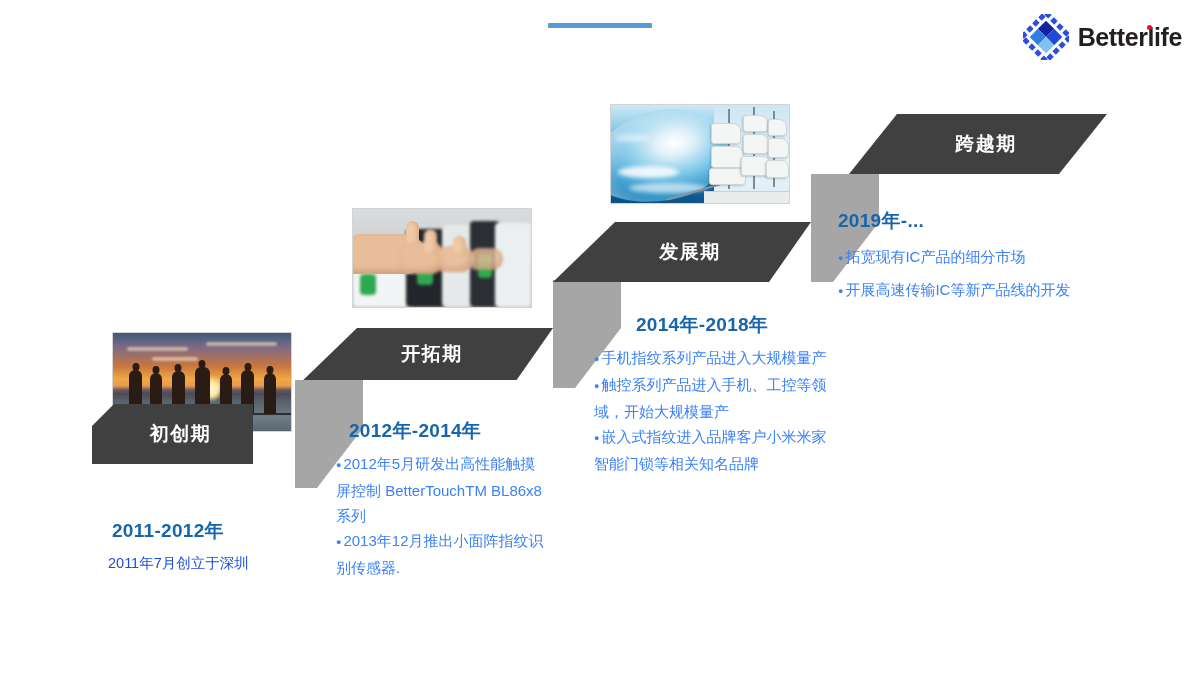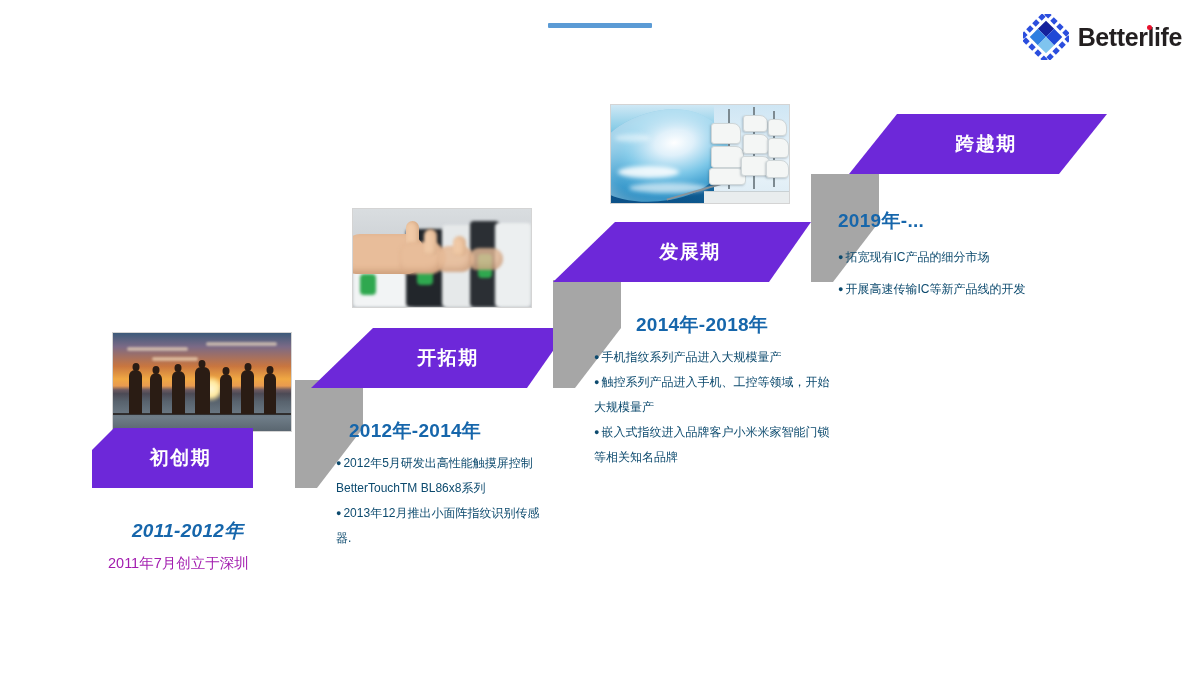--- a/index.html
+++ b/index.html
@@ -46,44 +46,44 @@
   .photo{
     position:absolute;
     border:1px solid #d4d4d4;
     overflow:hidden;
     background:#cfd8dc;
   }
   .photo-inner{ position:absolute; inset:0; }
 
   .banner{
     position:absolute;
-    background:#6d28d9;
+    background:#404040;
     display:flex; align-items:center; justify-content:center;
   }
   .banner-label{
     color:#ffffff; font-size:19px; font-weight:bold; letter-spacing:1.5px;
     position:relative; left:8px;
   }
   .riser{ position:absolute; background:#a6a6a6; }
 
   .txt{ position:absolute; }
   .txt h3{
     color:#1666ab; font-size:19px; font-weight:bold; letter-spacing:0.3px;
     margin-bottom:7px; white-space:nowrap;
   }
   .txt ul{ list-style:none; }
   .txt li{
-    color:#0c4a6e; font-size:12px; line-height:25px;
+    color:#3b82f6; font-size:15px; line-height:25px;
     text-indent:0;
   }
   .txt li:before{ content:"\25CF"; font-size:9px; margin-right:2px; vertical-align:1px; }
-  .txt p.plain{ color:#a21caf; font-size:14.5px; line-height:25px; }
-
-  
-  .h-c1{ margin-left:24px;font-style:italic; }
+  .txt p.plain{ color:#1d4ed8; font-size:14.5px; line-height:25px; }
+
+  
+  .h-c1{ margin-left:4px; }
   .h-c2{ margin-left:13px; }
   .h-c3{ margin-left:42px; }
   .h-c4{ margin-left:0; }
 
   
   
   .sunset{
     background:
       linear-gradient(to bottom,
         #3d5a7a 0%, #7b6a86 14%, #c9763f 34%, #f0a843 47%,
@@ -204,21 +204,21 @@
       <div class="sil" style="left:9%;  width:13px; height:44px;"></div>
       <div class="sil" style="left:21%; width:12px; height:41px;"></div>
       <div class="sil" style="left:33%; width:13px; height:43px;"></div>
       <div class="sil" style="left:46%; width:15px; height:47px;"></div>
       <div class="sil" style="left:60%; width:12px; height:40px;"></div>
       <div class="sil" style="left:72%; width:13px; height:44px;"></div>
       <div class="sil" style="left:85%; width:12px; height:41px;"></div>
     </div>
   </div>
 
-  <div class="banner" style="left:92px; top:428px; width:161px; height:60px;
+  <div class="banner" style="left:92px; top:404px; width:161px; height:60px;
               clip-path:polygon(22px 0, 203px 0, 203px 60px, 0 60px, 0 22px);">
     <div class="banner-label">初创期</div>
   </div>
 
   <div class="txt" style="left:108px; top:518px; width:230px;">
     <h3 class="h-c1">2011-2012年</h3>
     <p class="plain">2011年7月创立于深圳</p>
   </div>
 </div>
 
@@ -246,21 +246,21 @@
       <div class="hand blur" style="left:26%; top:34%; width:26%; height:32%;"></div>
       <div class="thumb blur" style="left:40%; top:20%;"></div>
 
       <div class="hand blur" style="left:48%; top:38%; width:20%; height:26%; opacity:.9;"></div>
       <div class="thumb blur" style="left:56%; top:28%; height:20px;"></div>
 
       <div class="hand blur" style="left:66%; top:40%; width:18%; height:22%; opacity:.8;"></div>
     </div>
   </div>
 
-  <div class="banner" style="left:311px; top:328px; width:258px; height:60px;
+  <div class="banner" style="left:295px; top:328px; width:258px; height:52px;
               clip-path:polygon(62px 0, 258px 0, 216px 60px, 0 60px);">
     <div class="banner-label">开拓期</div>
   </div>
 
   <div class="txt" style="left:336px; top:418px; width:212px;">
     <h3 class="h-c2">2012年-2014年</h3>
     <ul>
       <li>2012年5月研发出高性能触摸屏控制 BetterTouchTM BL86x8系列</li>
       <li>2013年12月推出小面阵指纹识别传感器.</li>
     </ul>

